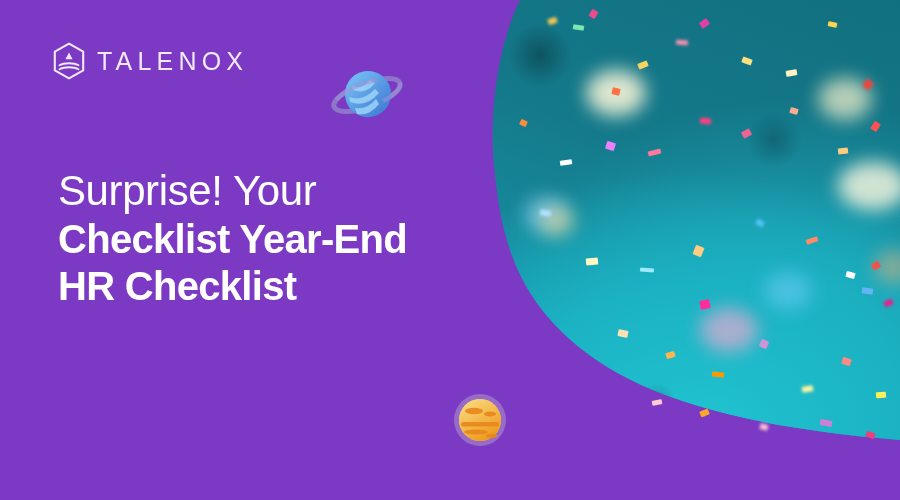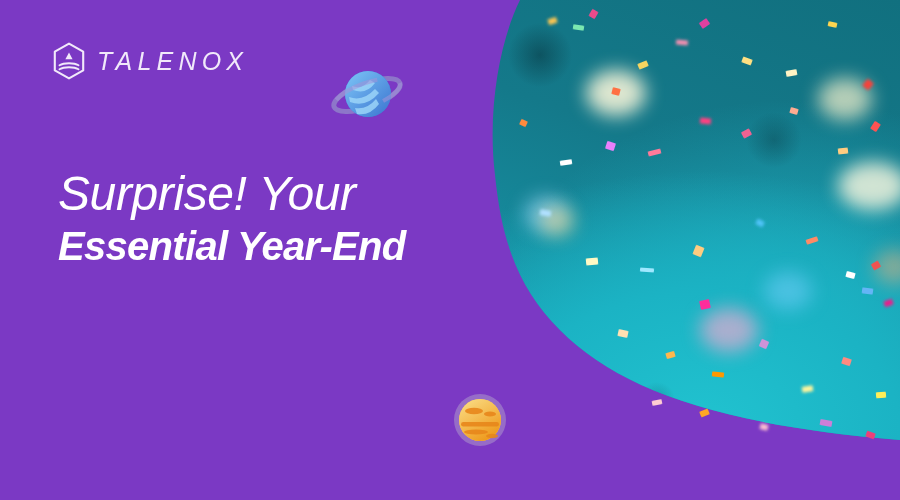--- a/index.html
+++ b/index.html
@@ -4,21 +4,20 @@
 <style>
   html,body{margin:0;padding:0;}
   body{
     width:900px;height:500px;overflow:hidden;
     font-family:"Liberation Sans", sans-serif;
     background:#7B39C4;
   }
   .banner{
     position:relative;width:900px;height:500px;overflow:hidden;
     background:#7B39C4;
-    font-style:italic;
   }
 
   
   .photo-blob{
     position:absolute;inset:0;
     clip-path: path("M 900,0 L 520,0 C 500,40 487,110 495,175 C 502,245 520,290 560,330 C 620,390 720,425 900,440 L 900,0 Z");
     background:
       radial-gradient(ellipse 520px 360px at 78% 86%, #21C3D0 0%, #1BB3C4 38%, rgba(27,179,196,0) 72%),
       radial-gradient(ellipse 420px 300px at 88% 62%, #1DAEC0 0%, rgba(29,174,192,0) 70%),
       linear-gradient(200deg, #11707F 0%, #14798A 28%, #1795A8 58%, #1BB6C6 82%, #1FC2D2 100%);
@@ -44,21 +43,21 @@
   .logo-word{
     color:#F1E9FA;font-size:25px;letter-spacing:5.2px;font-weight:300;
     font-family:"Liberation Sans", sans-serif;line-height:1;
   }
 
   
   .headline{
     position:absolute;left:58px;top:166px;width:430px;
     color:#ffffff;line-height:1.18;
   }
-  .hl-line{display:block;font-size:48px;letter-spacing:-.4px;}
+  .hl-line{display:block;font-size:42px;letter-spacing:-.4px;}
   .hl-line.reg{font-weight:400;}
   .hl-line.bold{font-weight:700;font-size:40px;letter-spacing:-.7px;}
 
   
   .emoji{position:absolute;}
   .emoji svg{display:block;}
 </style>
 </head>
 <body>
 
@@ -128,21 +127,22 @@
         <path d="M17 10.5 L20.6 17.3 L13.4 17.3 Z" fill="#F1E9FA"></path>
         <path d="M7.5 23.2 C12 20.6 22 20.6 26.5 23.2" stroke="#F1E9FA" stroke-width="1.9" fill="none" stroke-linecap="round"></path>
         <path d="M7.5 27.2 C12 24.6 22 24.6 26.5 27.2" stroke="#F1E9FA" stroke-width="1.9" fill="none" stroke-linecap="round"></path>
       </svg>
     </span>
     <span class="logo-word">TALENOX</span>
   </div>
 
   <div class="headline">
     <span class="hl-line reg">Surprise! Your</span>
-    <span class="hl-line bold">Essential Year-End</span>
+    <span class="hl-line bold">Checklist Year-End</span>
+    <span class="hl-line bold">HR Checklist</span>
   </div>
 
   <div class="emoji" style="left:330px;top:62px;">
     <svg width="74" height="66" viewBox="0 0 74 66" aria-hidden="true">
       <ellipse cx="37" cy="33" rx="35" ry="12" transform="rotate(-20 37 33)" fill="none" stroke="#8E79C9" stroke-width="5" opacity=".95"></ellipse>
       <circle cx="38" cy="32" r="23" fill="#3E7DD8"></circle>
       <circle cx="38" cy="32" r="23" fill="url(#pg)"></circle>
       <defs>
         <linearGradient id="pg" x1="0" y1="0" x2="1" y2="1">
           <stop offset="0" stop-color="#7EC6F7"></stop>

